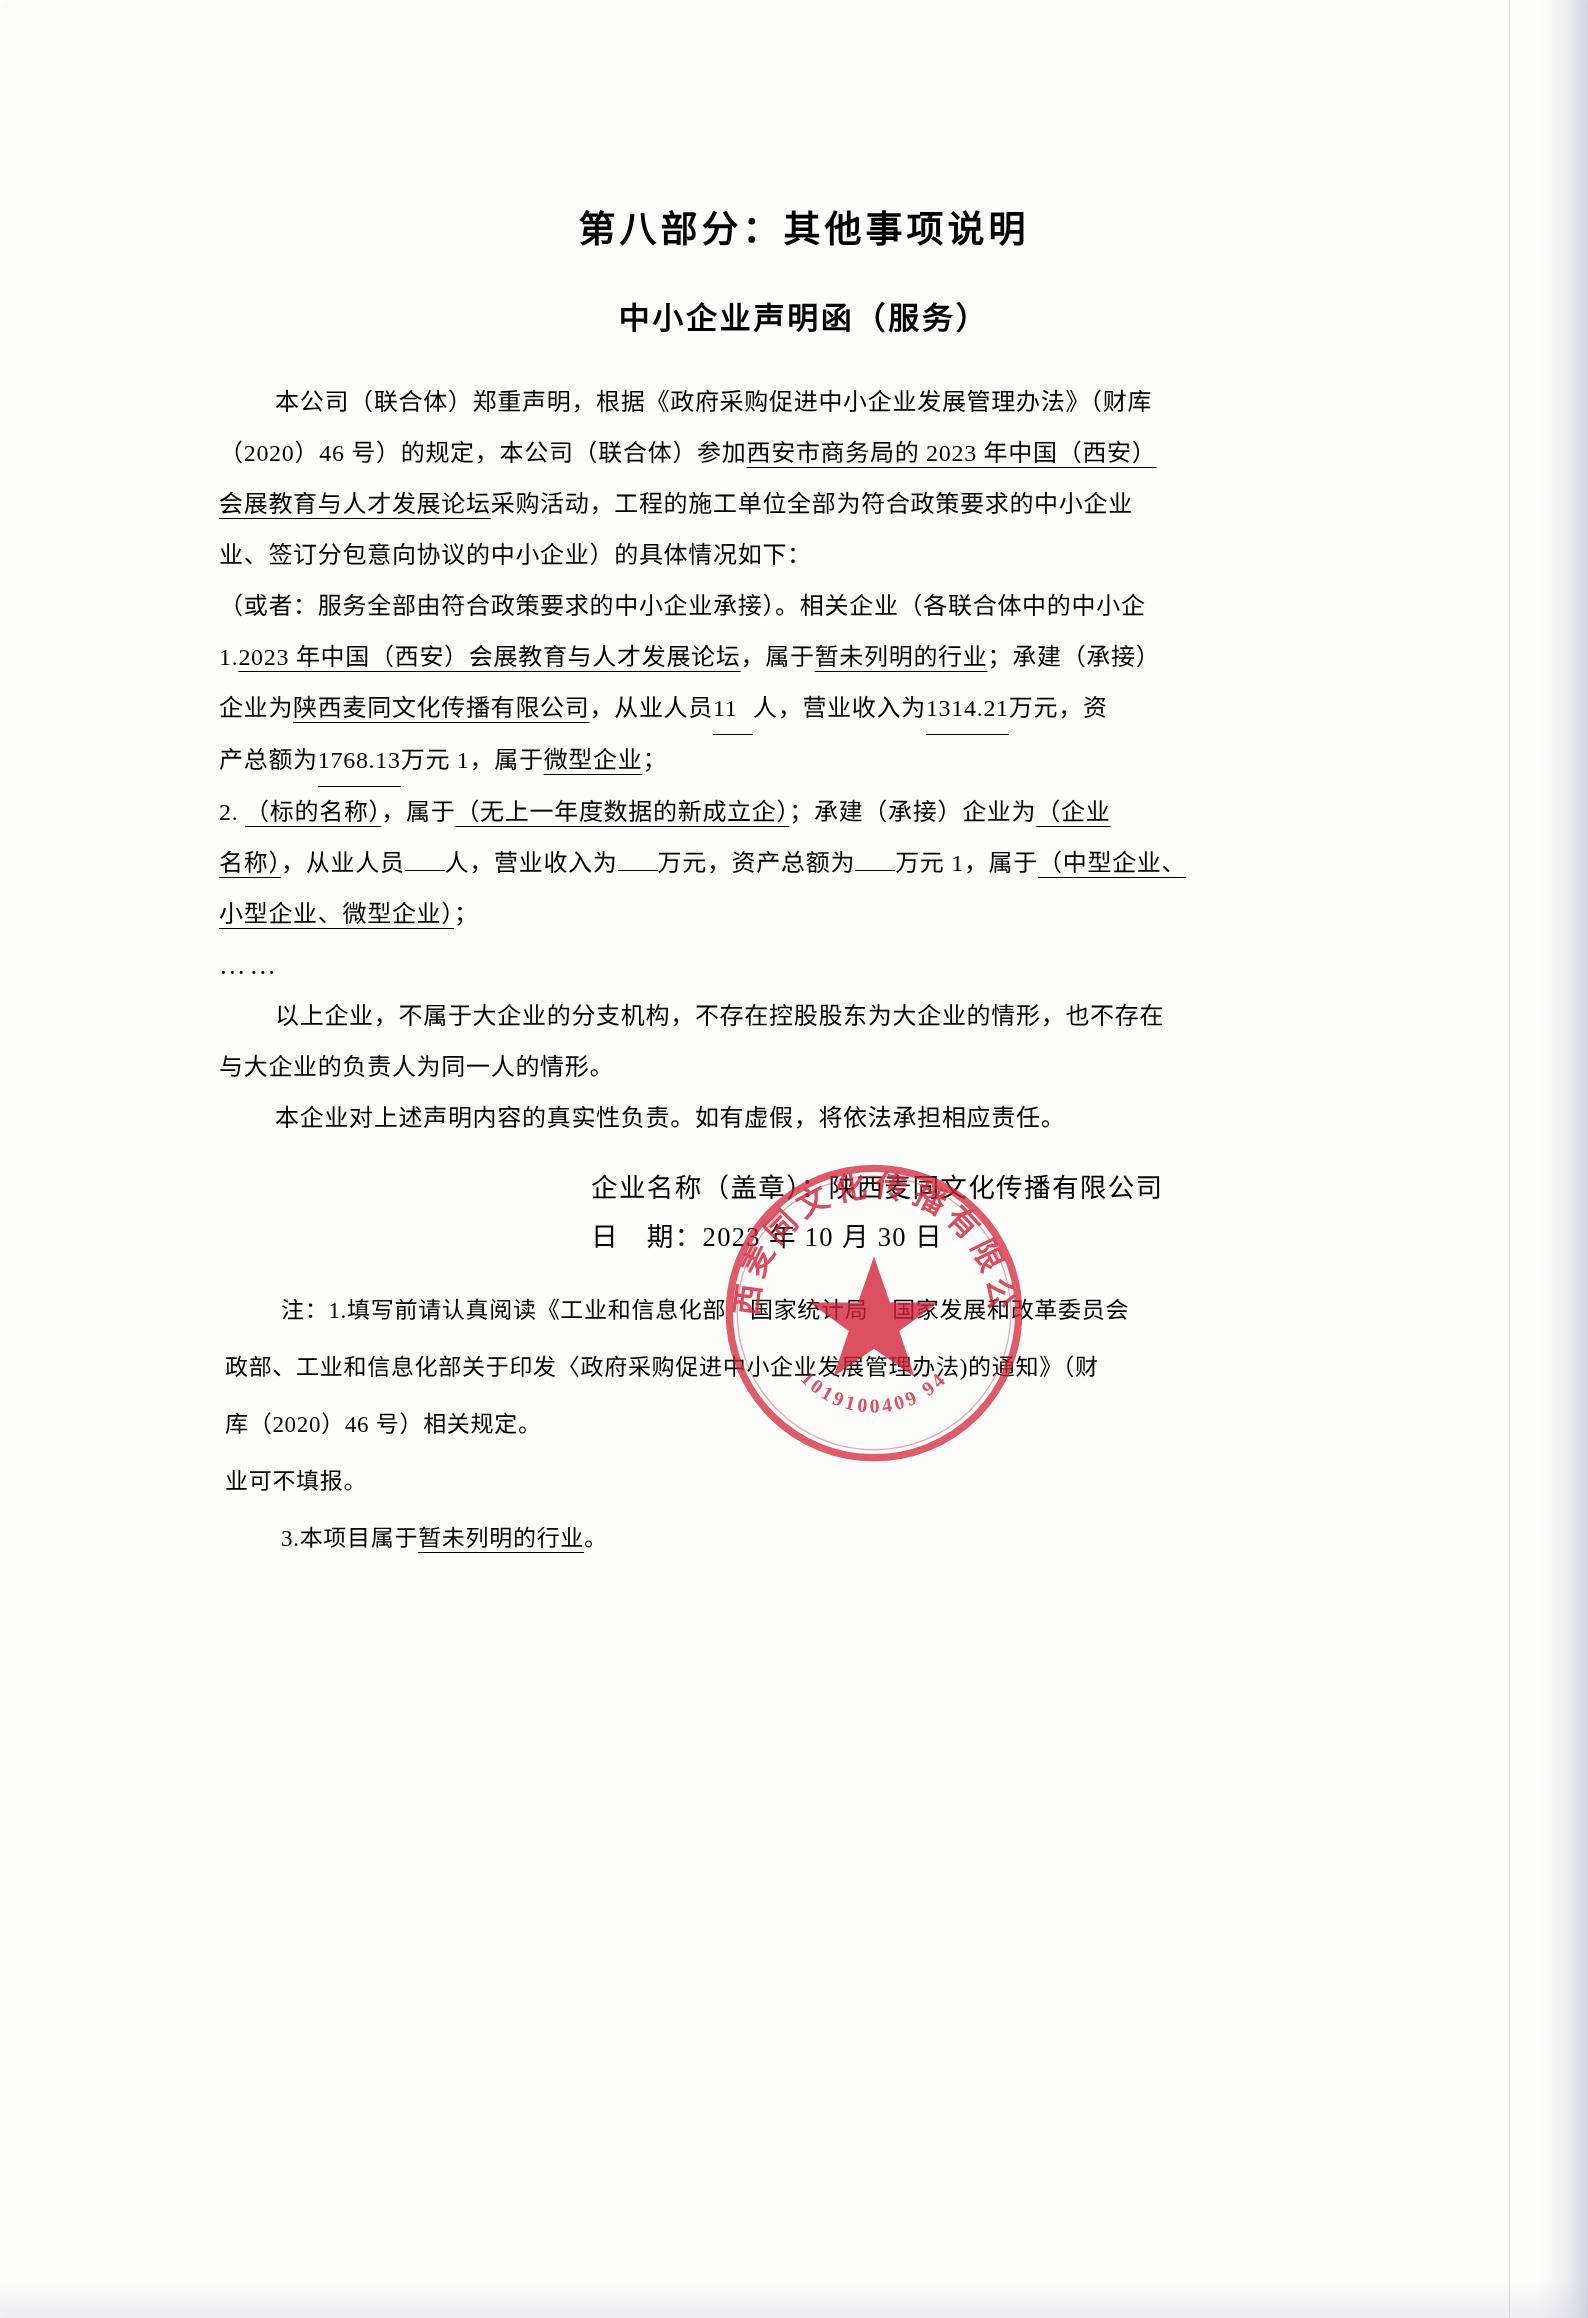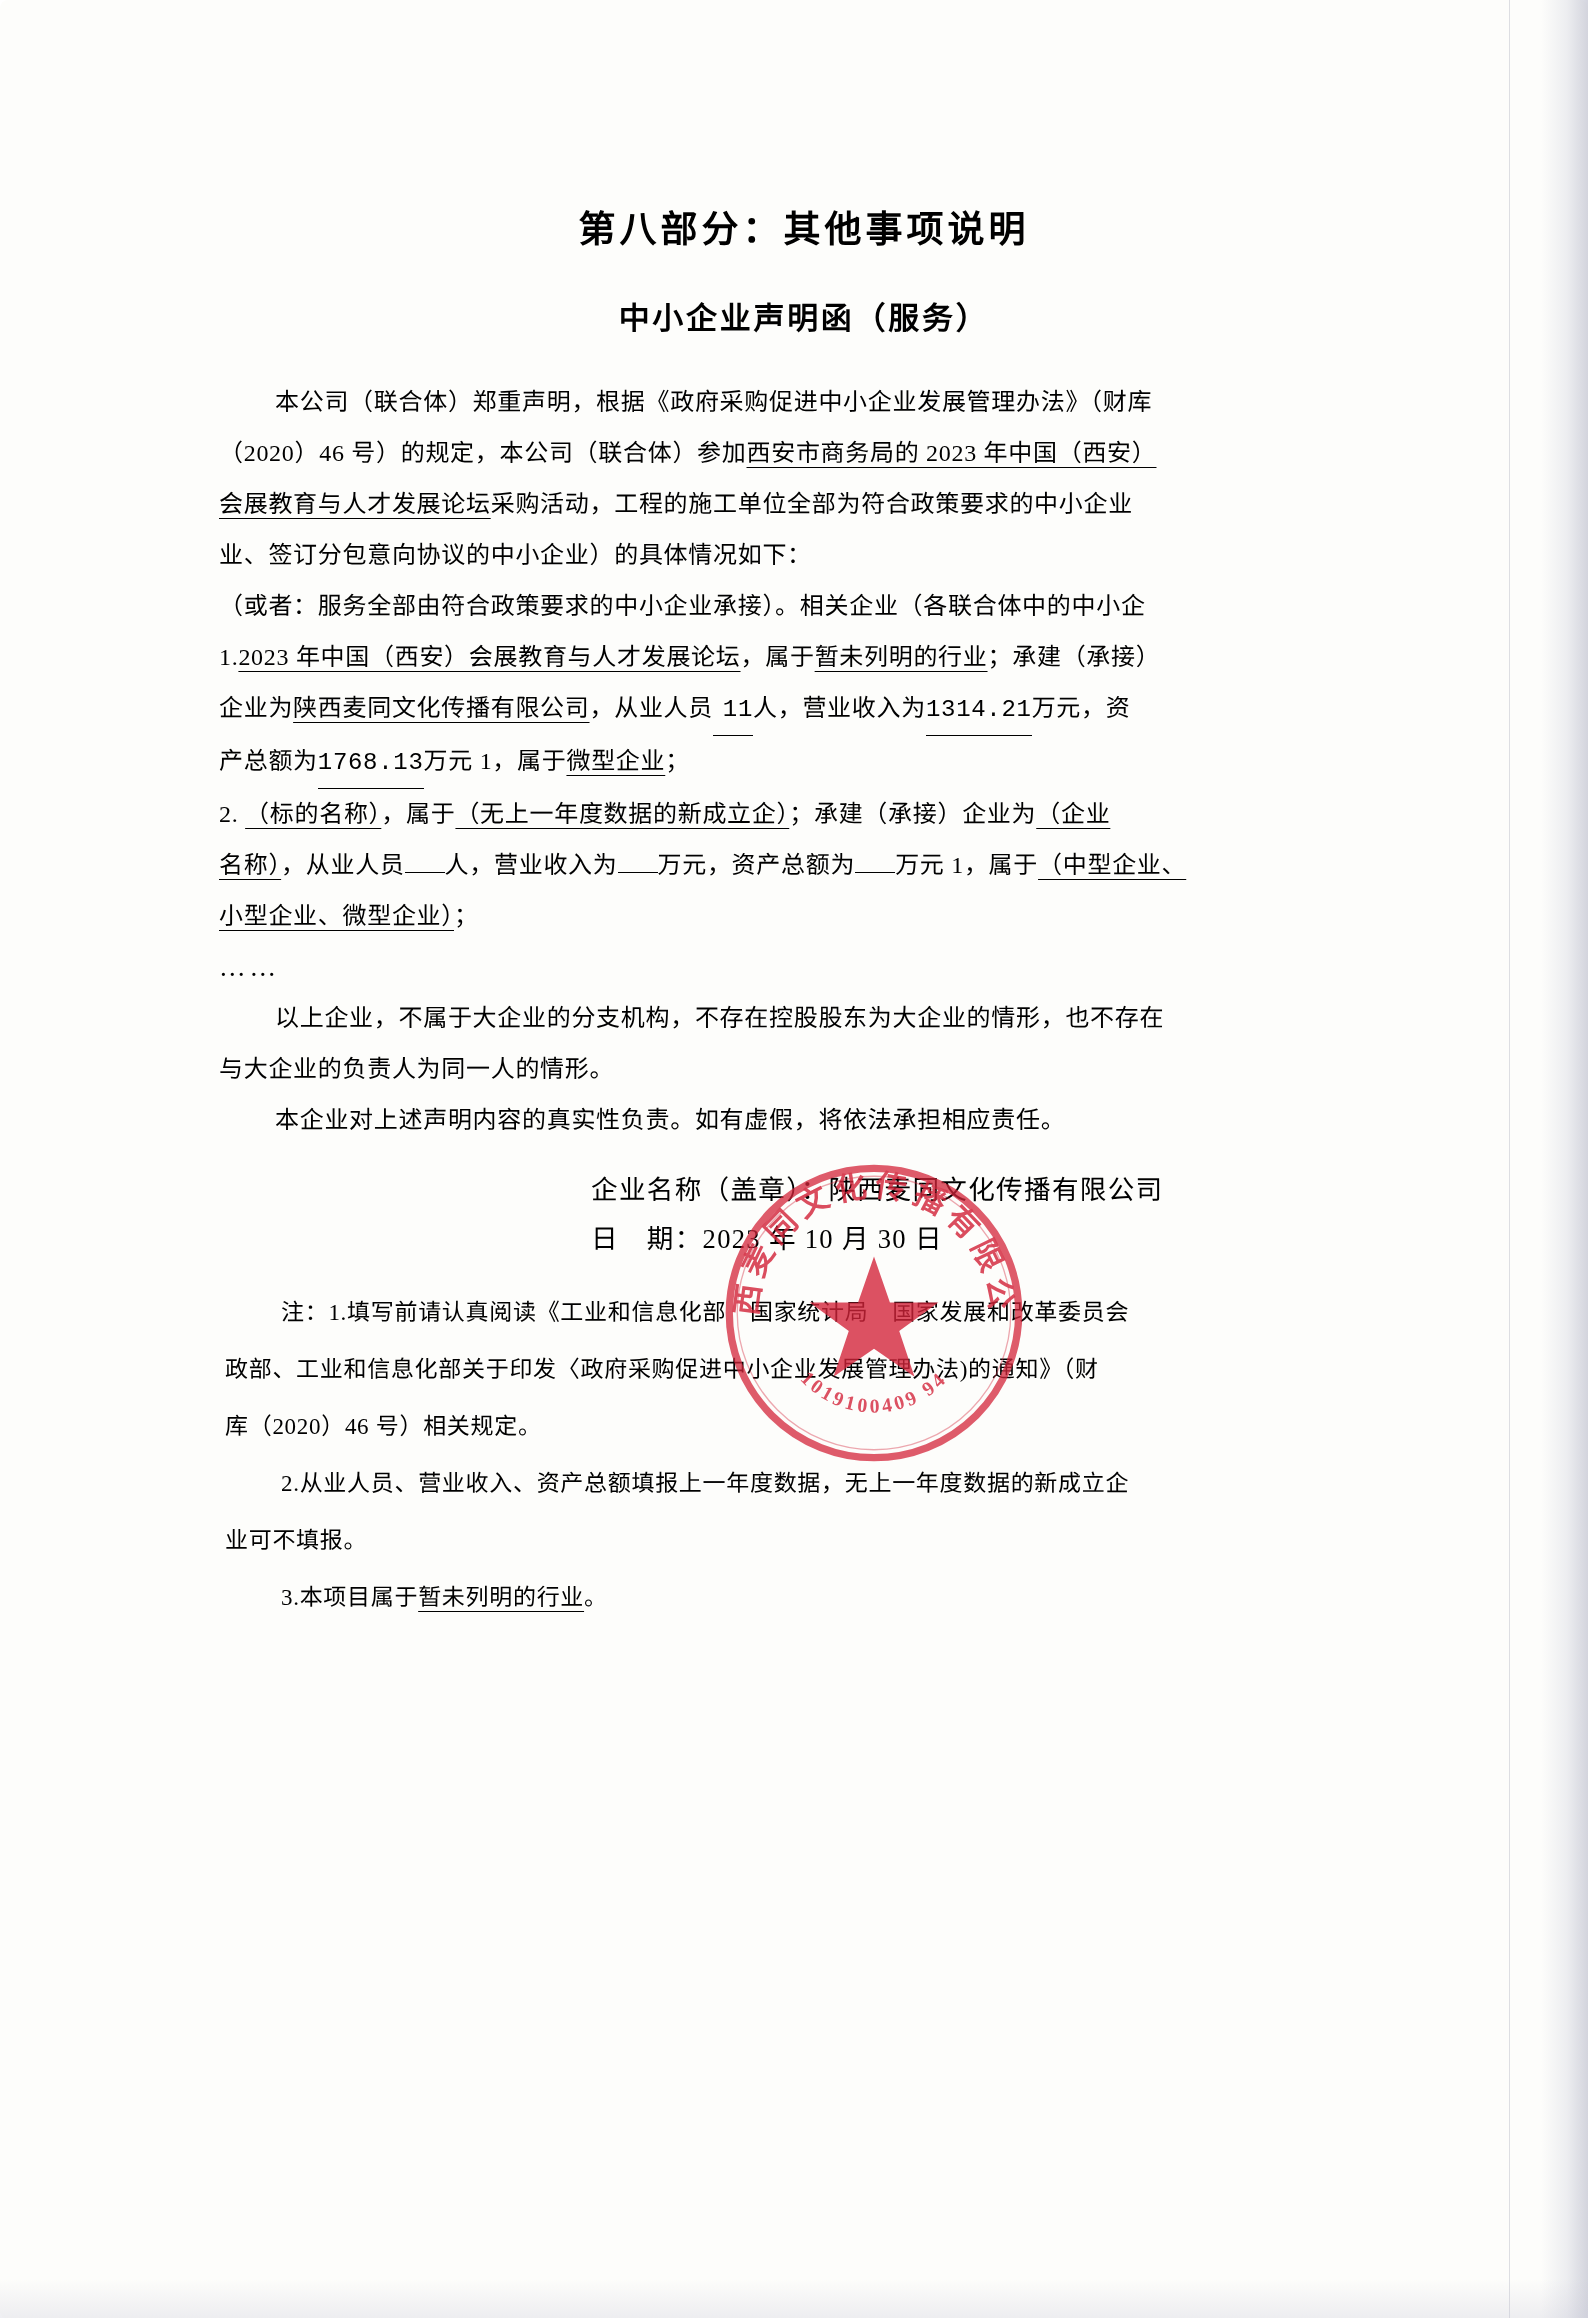--- a/index.html
+++ b/index.html
@@ -86,22 +86,21 @@
 
   .u {
     text-decoration: underline;
     text-underline-offset: 6px;
     text-decoration-thickness: 1.3px;
   }
   .blank {
     display: inline-block;
     min-width: 40px;
     border-bottom: 1.3px solid #000;
-    text-align: right;
-    font-family: Liberation Mono, monospace;
+    text-align: left;
   }
 
   .dots {
     font-size: 26.6px;
     line-height: 51px;
     letter-spacing: 4px;
     margin: 0;
   }
 
   .sign-block {
@@ -177,21 +176,20 @@
 
     <div class="sign-block">
       <div class="sign-line"><span>企业名称（盖章）：</span><span>陕西麦同文化传播有限公司</span></div>
       <div class="sign-line"><span>日　期：</span><span>2023 年 10 月 30 日</span></div>
     </div>
 
     <div class="notes">
       <p class="indent2">注：1.填写前请认真阅读《工业和信息化部　国家统计局　国家发展和改革委员会</p>
       <p>政部、工业和信息化部关于印发〈政府采购促进中小企业发展管理办法)的通知》（财</p>
       <p>库（2020）46 号）相关规定。</p>
-      <p class="indent2">2.从业人员、营业收入、资产总额填报上一年度数据，无上一年度数据的新成立企</p>
       <p>业可不填报。</p>
       <p class="indent2"><span>3.本项目属于</span><span class="u">暂未列明的行业</span><span>。</span></p>
     </div>
 
   </div>
 
   <div class="stamp">
     <svg width="312" height="312" viewBox="0 0 470 470" xmlns="http://www.w3.org/2000/svg">
       <defs>
         <path id="sealArc" d="M 60,235 A 175,175 0 1 1 410,235"></path>

